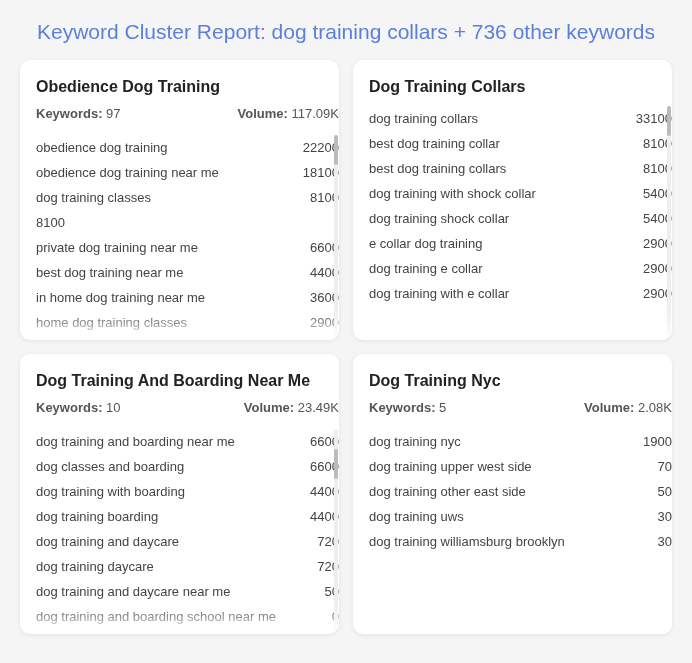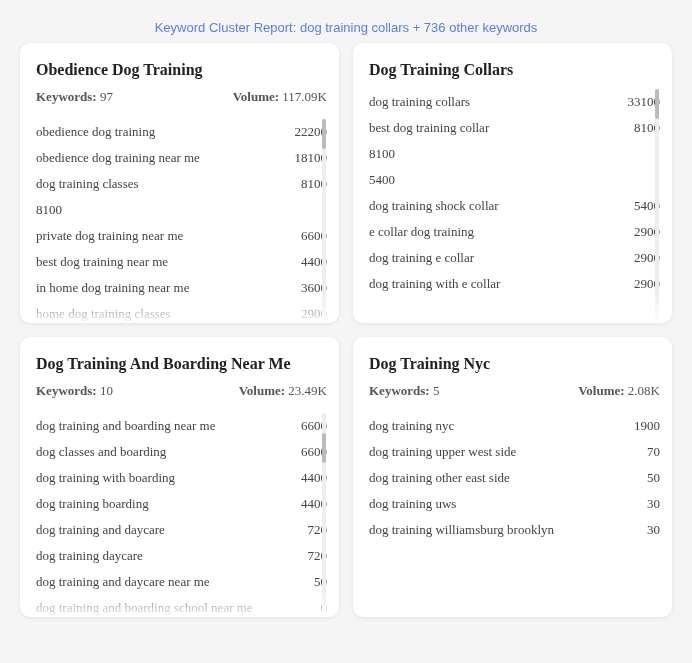--- a/index.html
+++ b/index.html
@@ -5,44 +5,43 @@
     * { box-sizing: border-box; margin: 0; padding: 0; }
     body {
       font-family: -apple-system, BlinkMacSystemFont, 'Segoe UI', Arial, sans-serif;
       background: #f5f5f5;
       width: 692px;
       min-height: 663px;
       padding: 20px;
     }
     .page-title {
       text-align: center;
-      font-size: 13px;
+      font-size: 21px;
       color: #333;
-      margin-bottom: 8px;
+      margin-bottom: 16px;
       font-weight: 400;
     }
     .page-title span {
       color: #5b7fdb;
       font-weight: 500;
     }
     .cards-grid {
       display: grid;
       grid-template-columns: 1fr 1fr;
       gap: 14px;
     }
     .card {
       background: #fff;
       border-radius: 10px;
-      padding: 18px 12px 0 16px;
+      padding: 18px 0 0 16px;
       box-shadow: 0 1px 4px rgba(0,0,0,0.08);
       overflow: hidden;
       height: 280px;
       display: flex;
       flex-direction: column;
-      font-family: Liberation Serif, serif;
     }
     .card-title {
       font-size: 16px;
       font-weight: 700;
       color: #222;
       margin-bottom: 10px;
     }
     .card-meta {
       display: flex;
       justify-content: space-between;
@@ -173,23 +172,25 @@
         <div class="keywords-list">
           <div class="keyword-row">
       <span class="keyword-name">dog training collars</span>
       <span class="keyword-volume">33100</span>
     </div>
           <div class="keyword-row">
       <span class="keyword-name">best dog training collar</span>
       <span class="keyword-volume">8100</span>
     </div>
           <div class="keyword-row">
-      <span class="keyword-volume">8100</span>
-    </div>
-          <div class="keyword-row">
+      <span class="keyword-name">best dog training collars</span>
+      <span class="keyword-volume">8100</span>
+    </div>
+          <div class="keyword-row">
+      <span class="keyword-name">dog training with shock collar</span>
       <span class="keyword-volume">5400</span>
     </div>
           <div class="keyword-row">
       <span class="keyword-name">dog training shock collar</span>
       <span class="keyword-volume">5400</span>
     </div>
           <div class="keyword-row">
       <span class="keyword-name">e collar dog training</span>
       <span class="keyword-volume">2900</span>
     </div>

